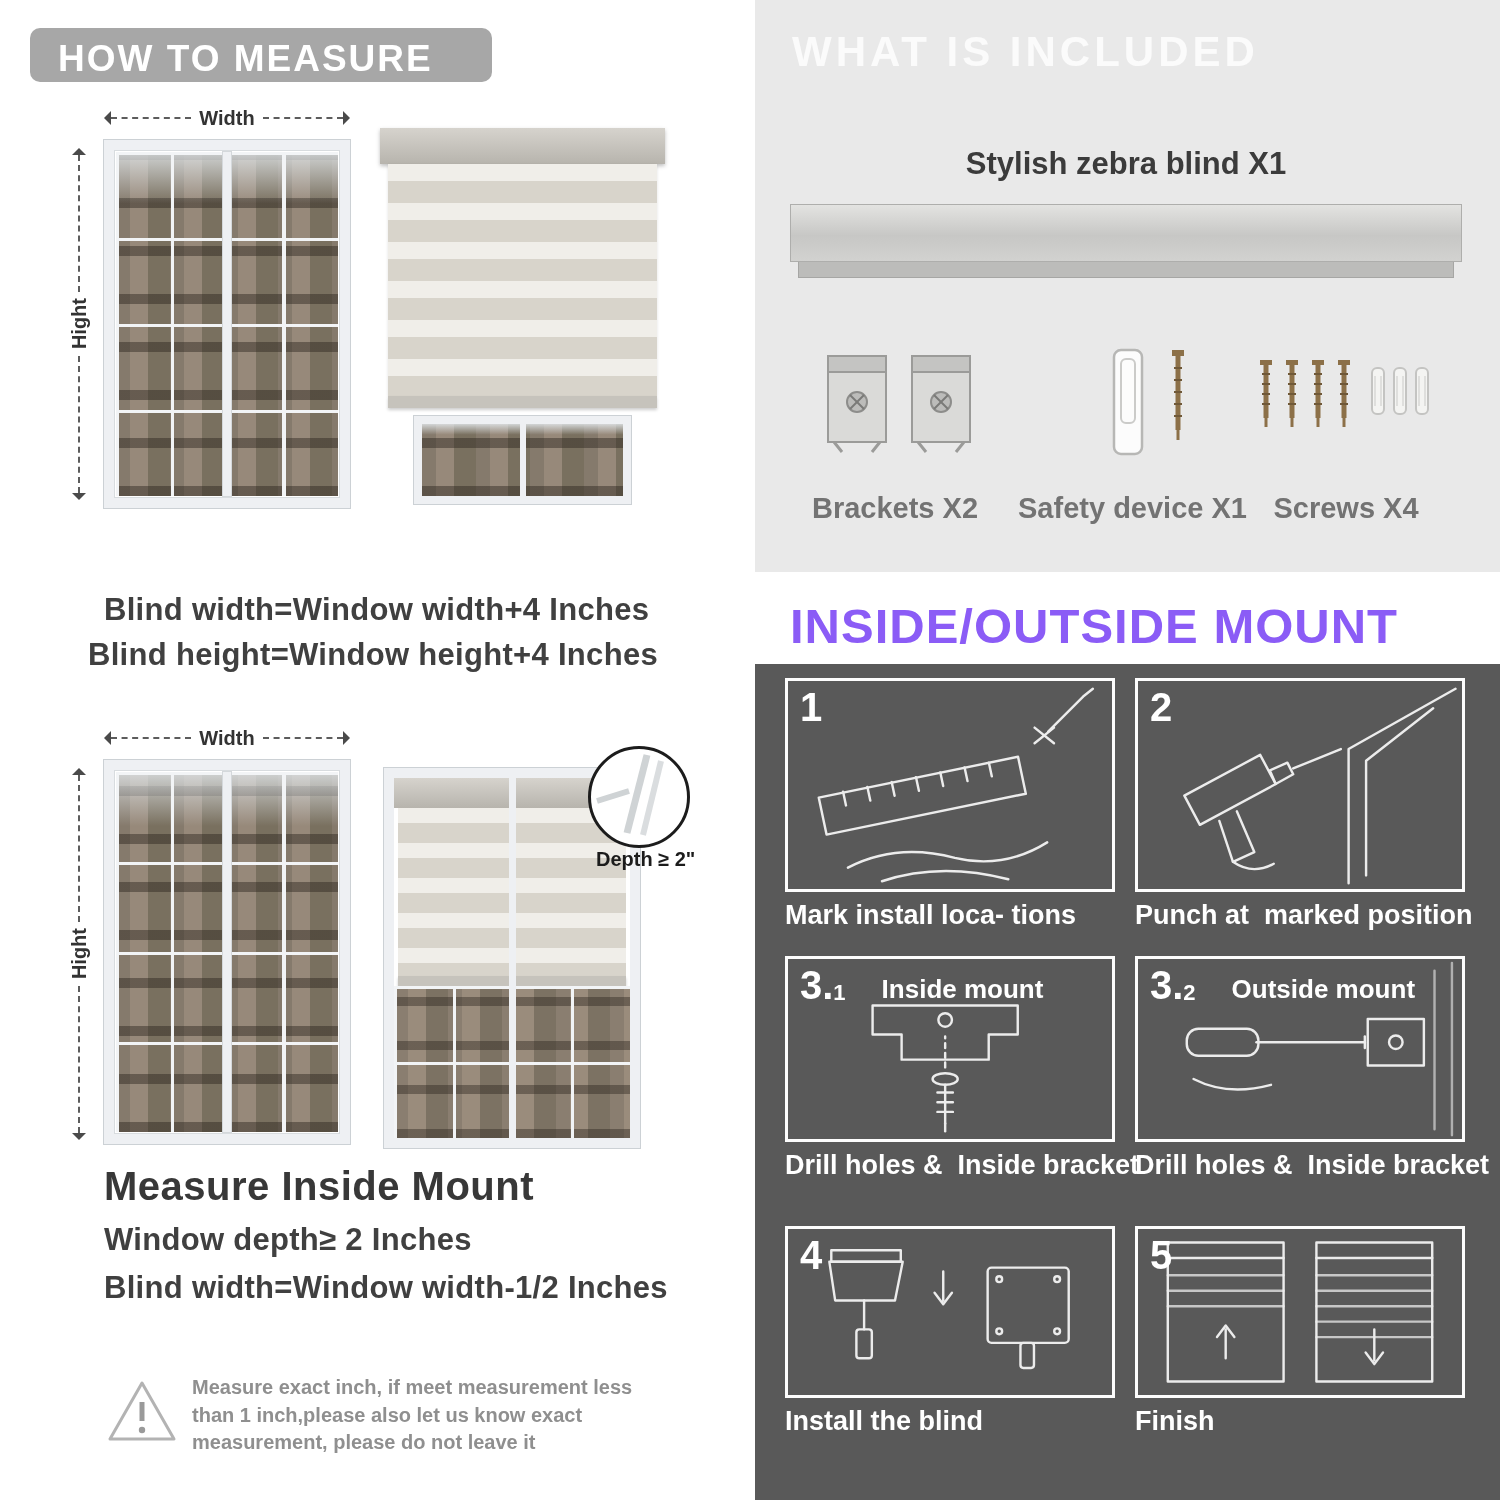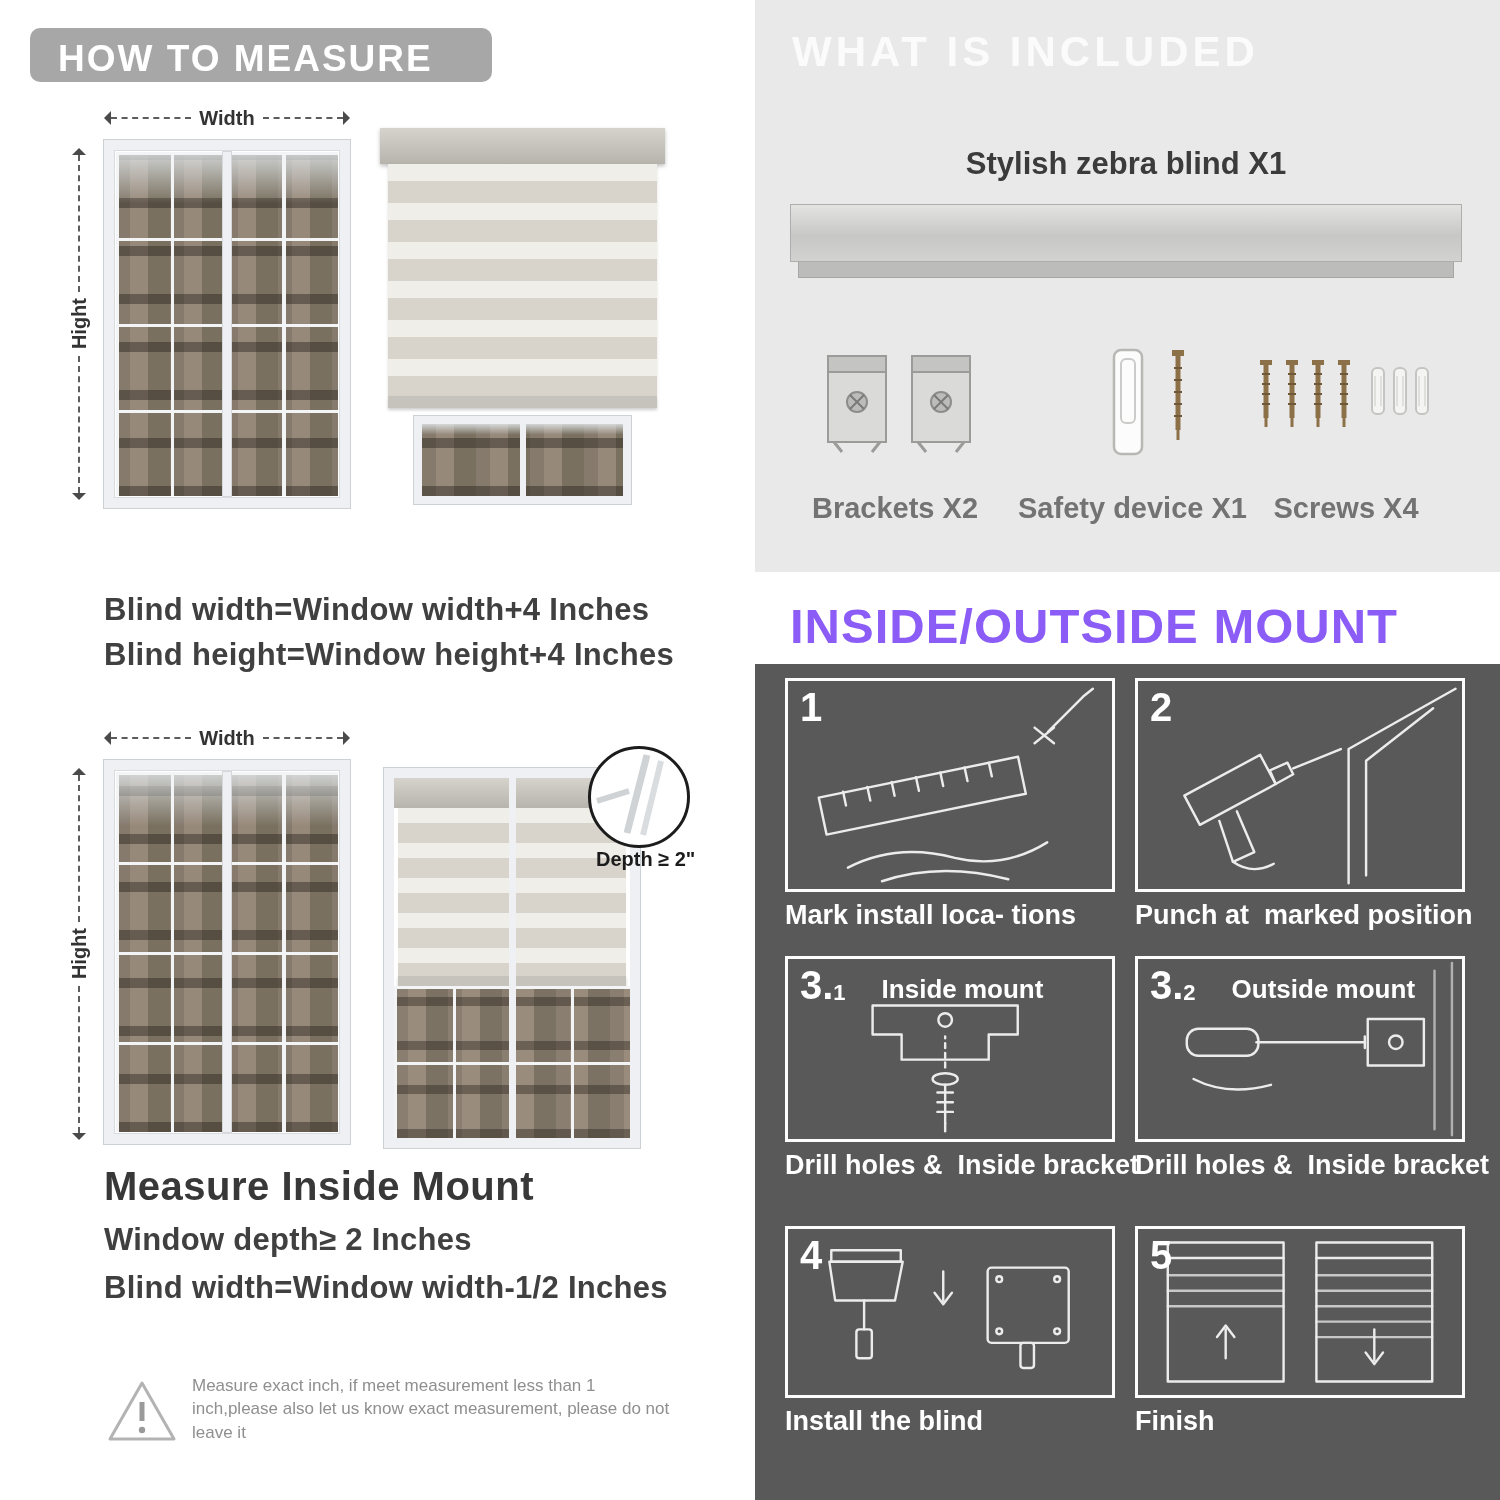--- a/index.html
+++ b/index.html
@@ -62,21 +62,21 @@
      background-image:
        repeating-linear-gradient(to right, #f2f4f6 0 3px, transparent 3px 25%),
        repeating-linear-gradient(to bottom, #f2f4f6 0 3px, transparent 3px 50%);}
   .blind2 .ctr2{position:absolute;top:0;bottom:0;left:50%;width:7px;margin-left:-3.5px;background:#eef0f3;}
 
   .depth-circle{width:96px;height:96px;border:3px solid #1c1c1c;border-radius:50%;background:#fff;overflow:hidden;}
   .depth-label{font-size:20px;font-weight:700;color:#1c1c1c;}
 
   .mh{font-size:40px;font-weight:700;color:#383838;letter-spacing:.5px;}
   .mline{font-size:31px;font-weight:700;color:#404040;letter-spacing:.3px;}
-  .note-text{font-size:17px;font-weight:400;color:#8f8f8f;line-height:1.38;width:486px;}
+  .note-text{font-size:20px;font-weight:700;color:#8f8f8f;line-height:1.38;width:486px;}
 
   
   .included-panel{left:755px;top:0;width:745px;height:572px;background:#e9e9e9;}
   .included-title{left:792px;top:28px;font-size:42px;font-weight:700;letter-spacing:4px;color:#fbfbfb;}
   .blind-name{left:790px;top:146px;width:672px;text-align:center;font-size:31px;font-weight:700;color:#3b3b3b;}
   .rail-top{left:790px;top:204px;width:672px;height:58px;background:linear-gradient(180deg,#e3e3e1,#c7c7c5 55%,#d2d2d0);border:1px solid #aeaeac;box-sizing:border-box;}
   .rail-bottom{left:798px;top:262px;width:656px;height:16px;background:#bcbcba;border:1px solid #a6a6a4;border-top:none;box-sizing:border-box;}
   .inc-label{font-size:29px;font-weight:700;color:#737373;text-align:center;}
 
   .mount-band{left:755px;top:572px;width:745px;height:92px;background:#ffffff;}
@@ -125,21 +125,21 @@
     <div class="cassette"></div>
     <div class="stripes"></div>
     <div class="bottomrail"></div>
     <div class="under-window">
       <div class="win-glass"></div>
       <div class="ctr"></div>
     </div>
   </div>
 
   <div class="abs mline" style="left:104px;top:592px;">Blind width=Window width+4 Inches</div>
-  <div class="abs mline" style="left:104px;top:637px;">Blind height=Window height+4 Inches</div>
+  <div class="abs mline" style="left:88px;top:637px;">Blind height=Window height+4 Inches</div>
 
   <div class="abs h-arrow" style="left:104px;top:730px;width:246px;">
     <span class="ah l"></span>
       <span class="dash"></span>
     <span class="alabel">Width</span>
     <span class="dash"></span>
       <span class="ah r"></span>
   </div>
   <div class="abs v-arrow" style="left:70px;top:768px;height:372px;">
     <span class="av u"></span>

